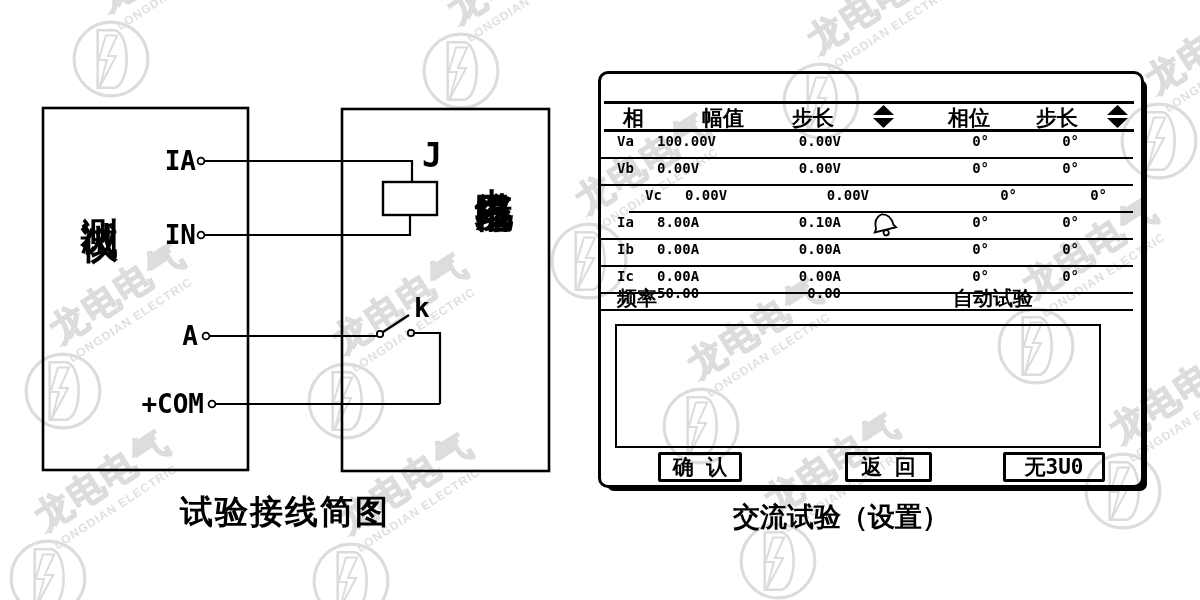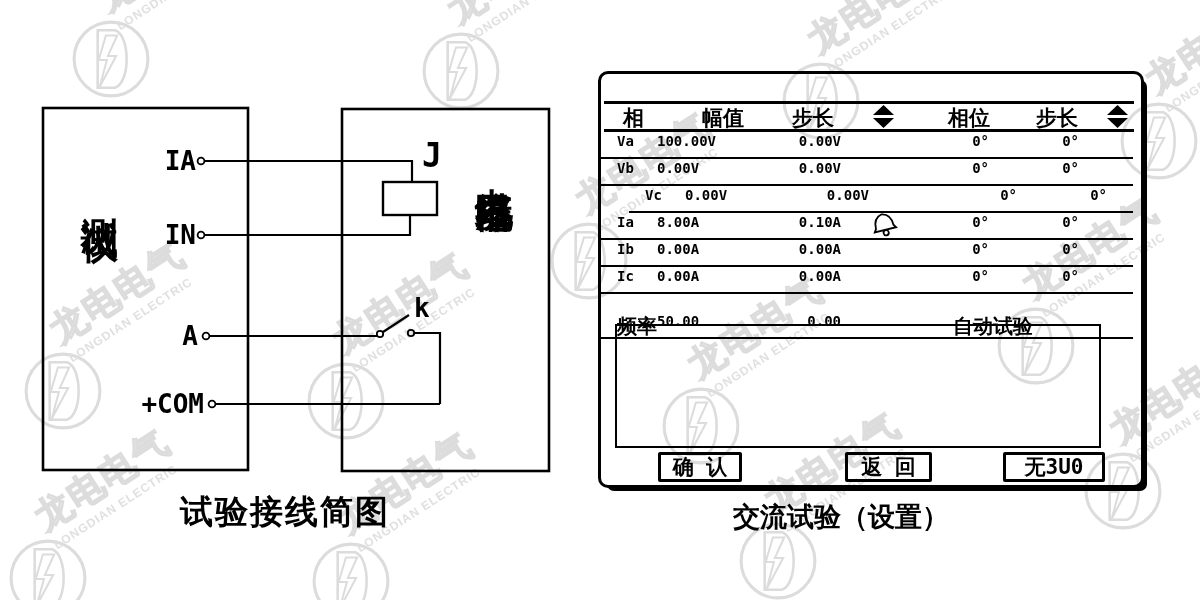--- a/index.html
+++ b/index.html
@@ -174,21 +174,21 @@
         <span class="cell c-ang">0°</span>
         <span class="cell c-ast">0°</span>
       </div>
       <div class="trow" style="top:135px;">
         <span class="cell c-name">Ic</span>
         <span class="cell c-amp">0.00A</span>
         <span class="cell c-step">0.00A</span>
         <span class="cell c-ang">0°</span>
         <span class="cell c-ast">0°</span>
       </div>
-      <div class="trow" style="top:180px;">
+      <div class="trow" style="top:152px;">
         <span class="cell c-name" style="font-size:20px;">频率</span>
         <span class="cell c-amp">50.00</span>
         <span class="cell c-step">0.00</span>
         <span class="cell c-mode">自动试验</span>
       </div>
     </div>
 
     <div id="msg-box"></div>
 
     <button class="pbtn" id="btn-confirm">确 认</button>

